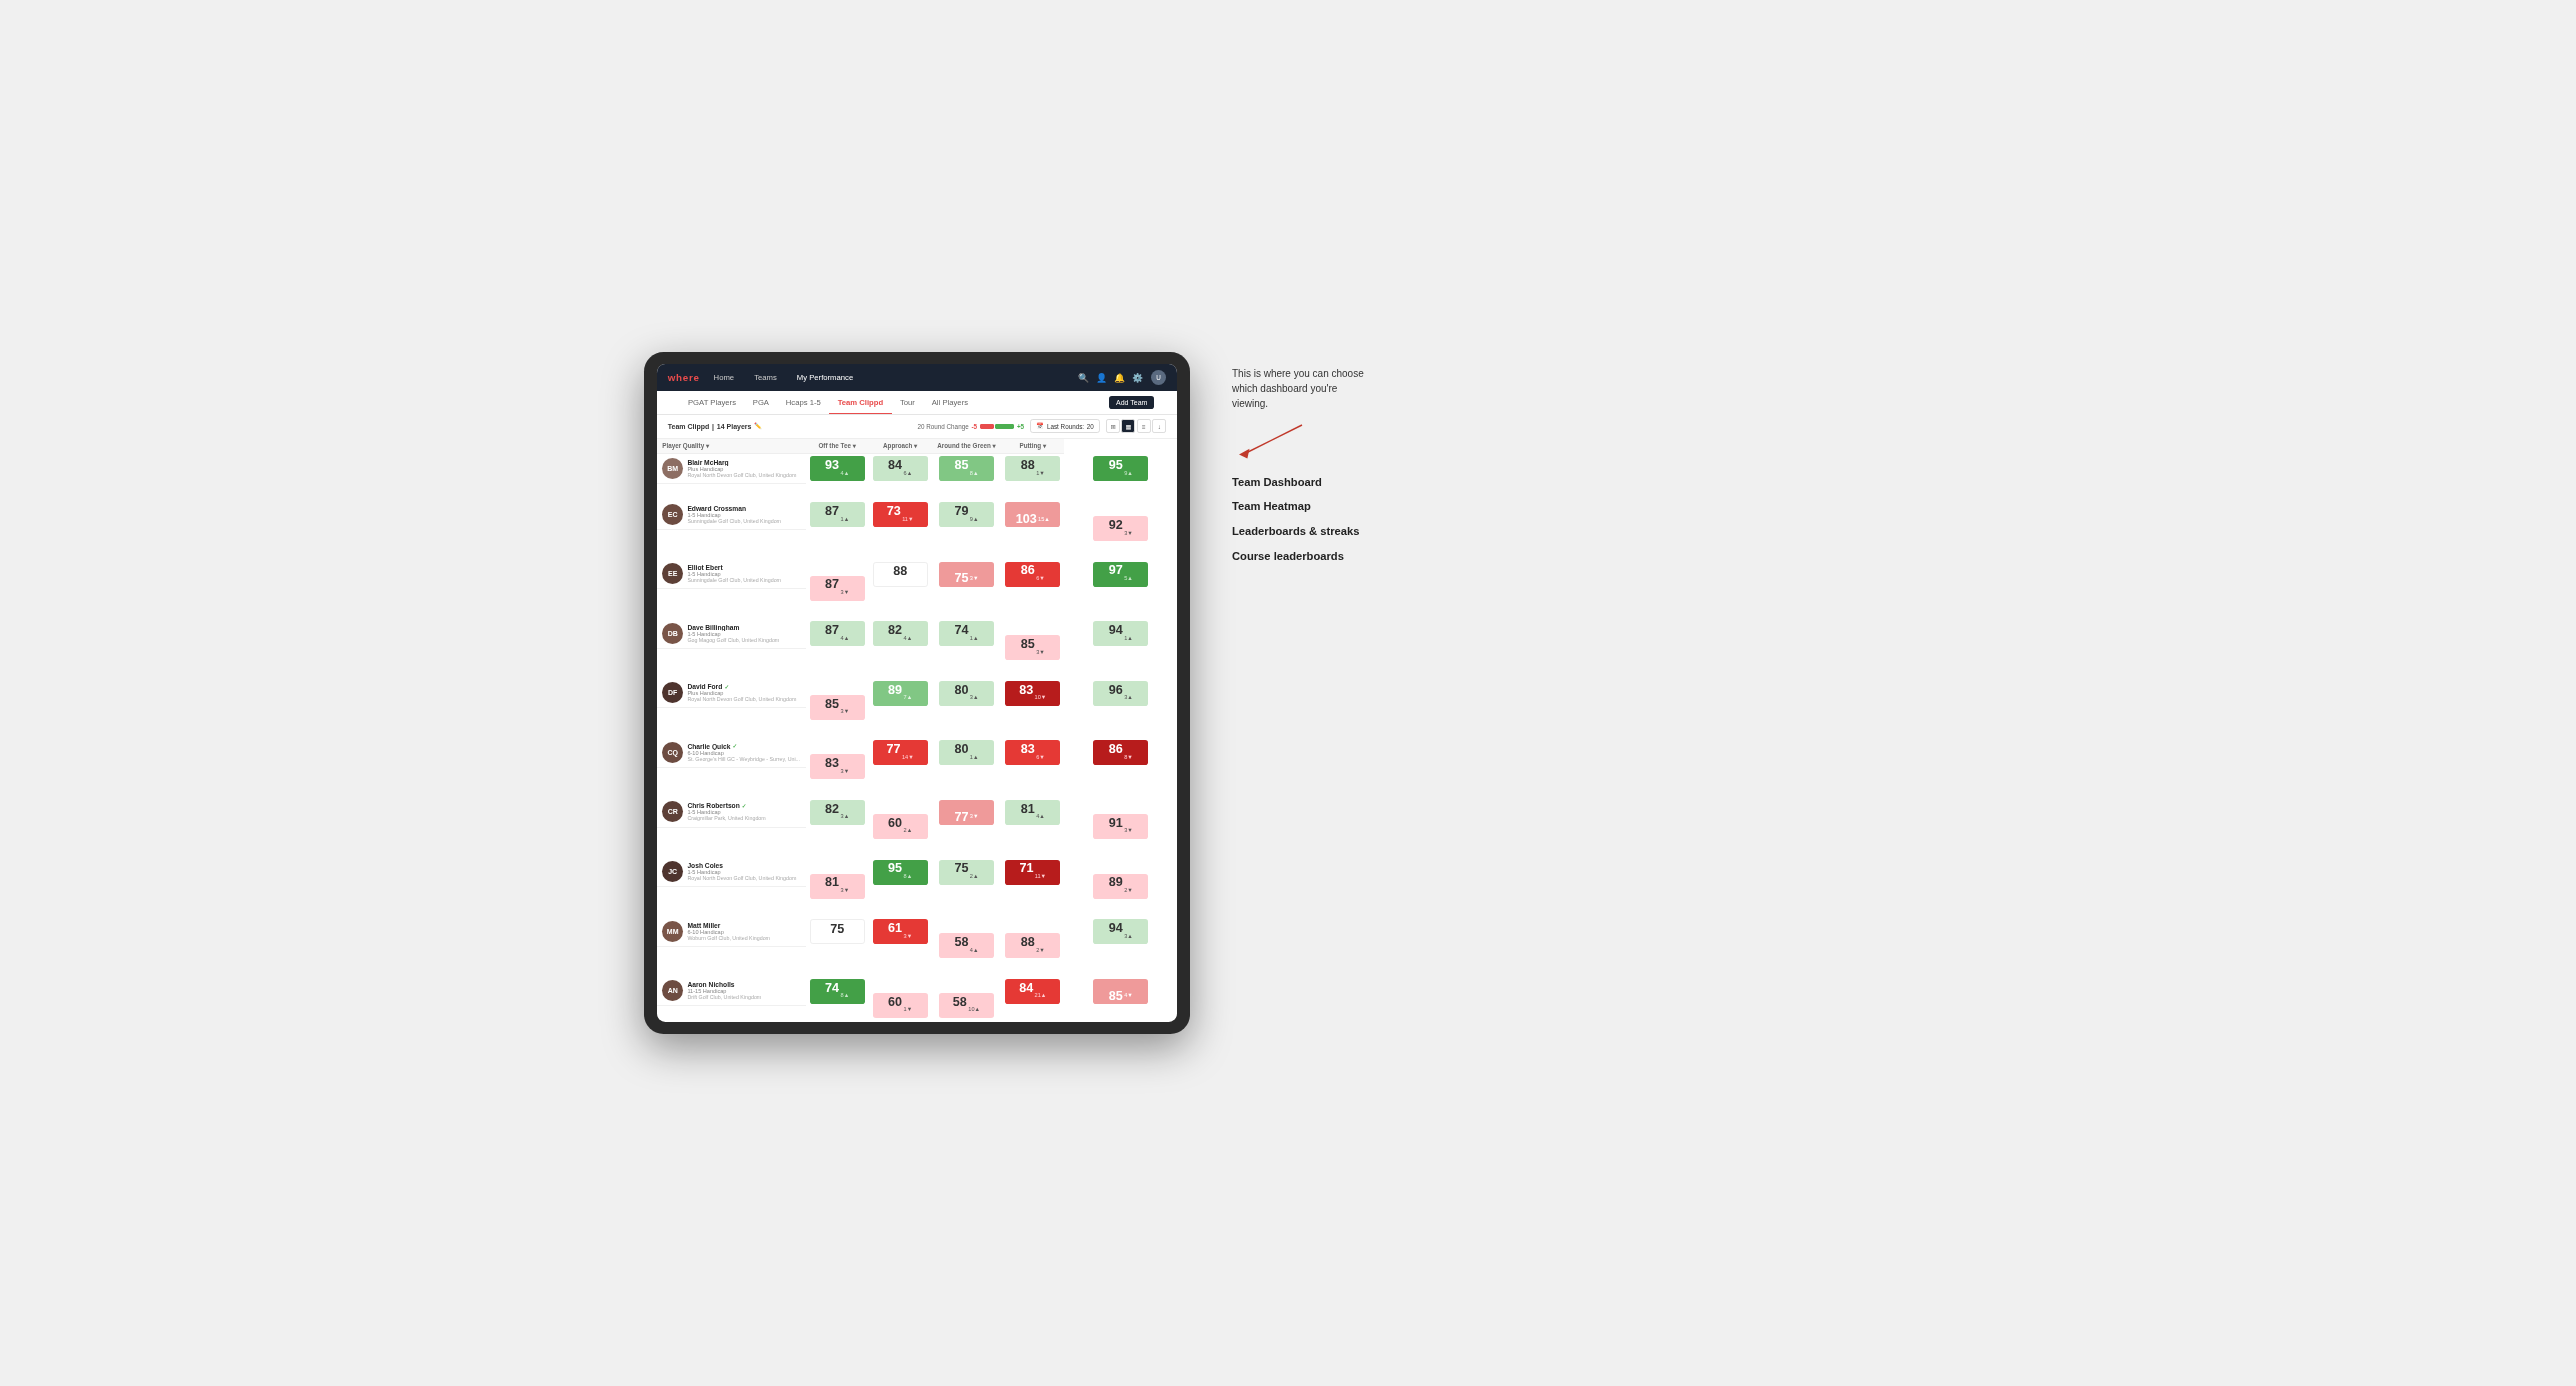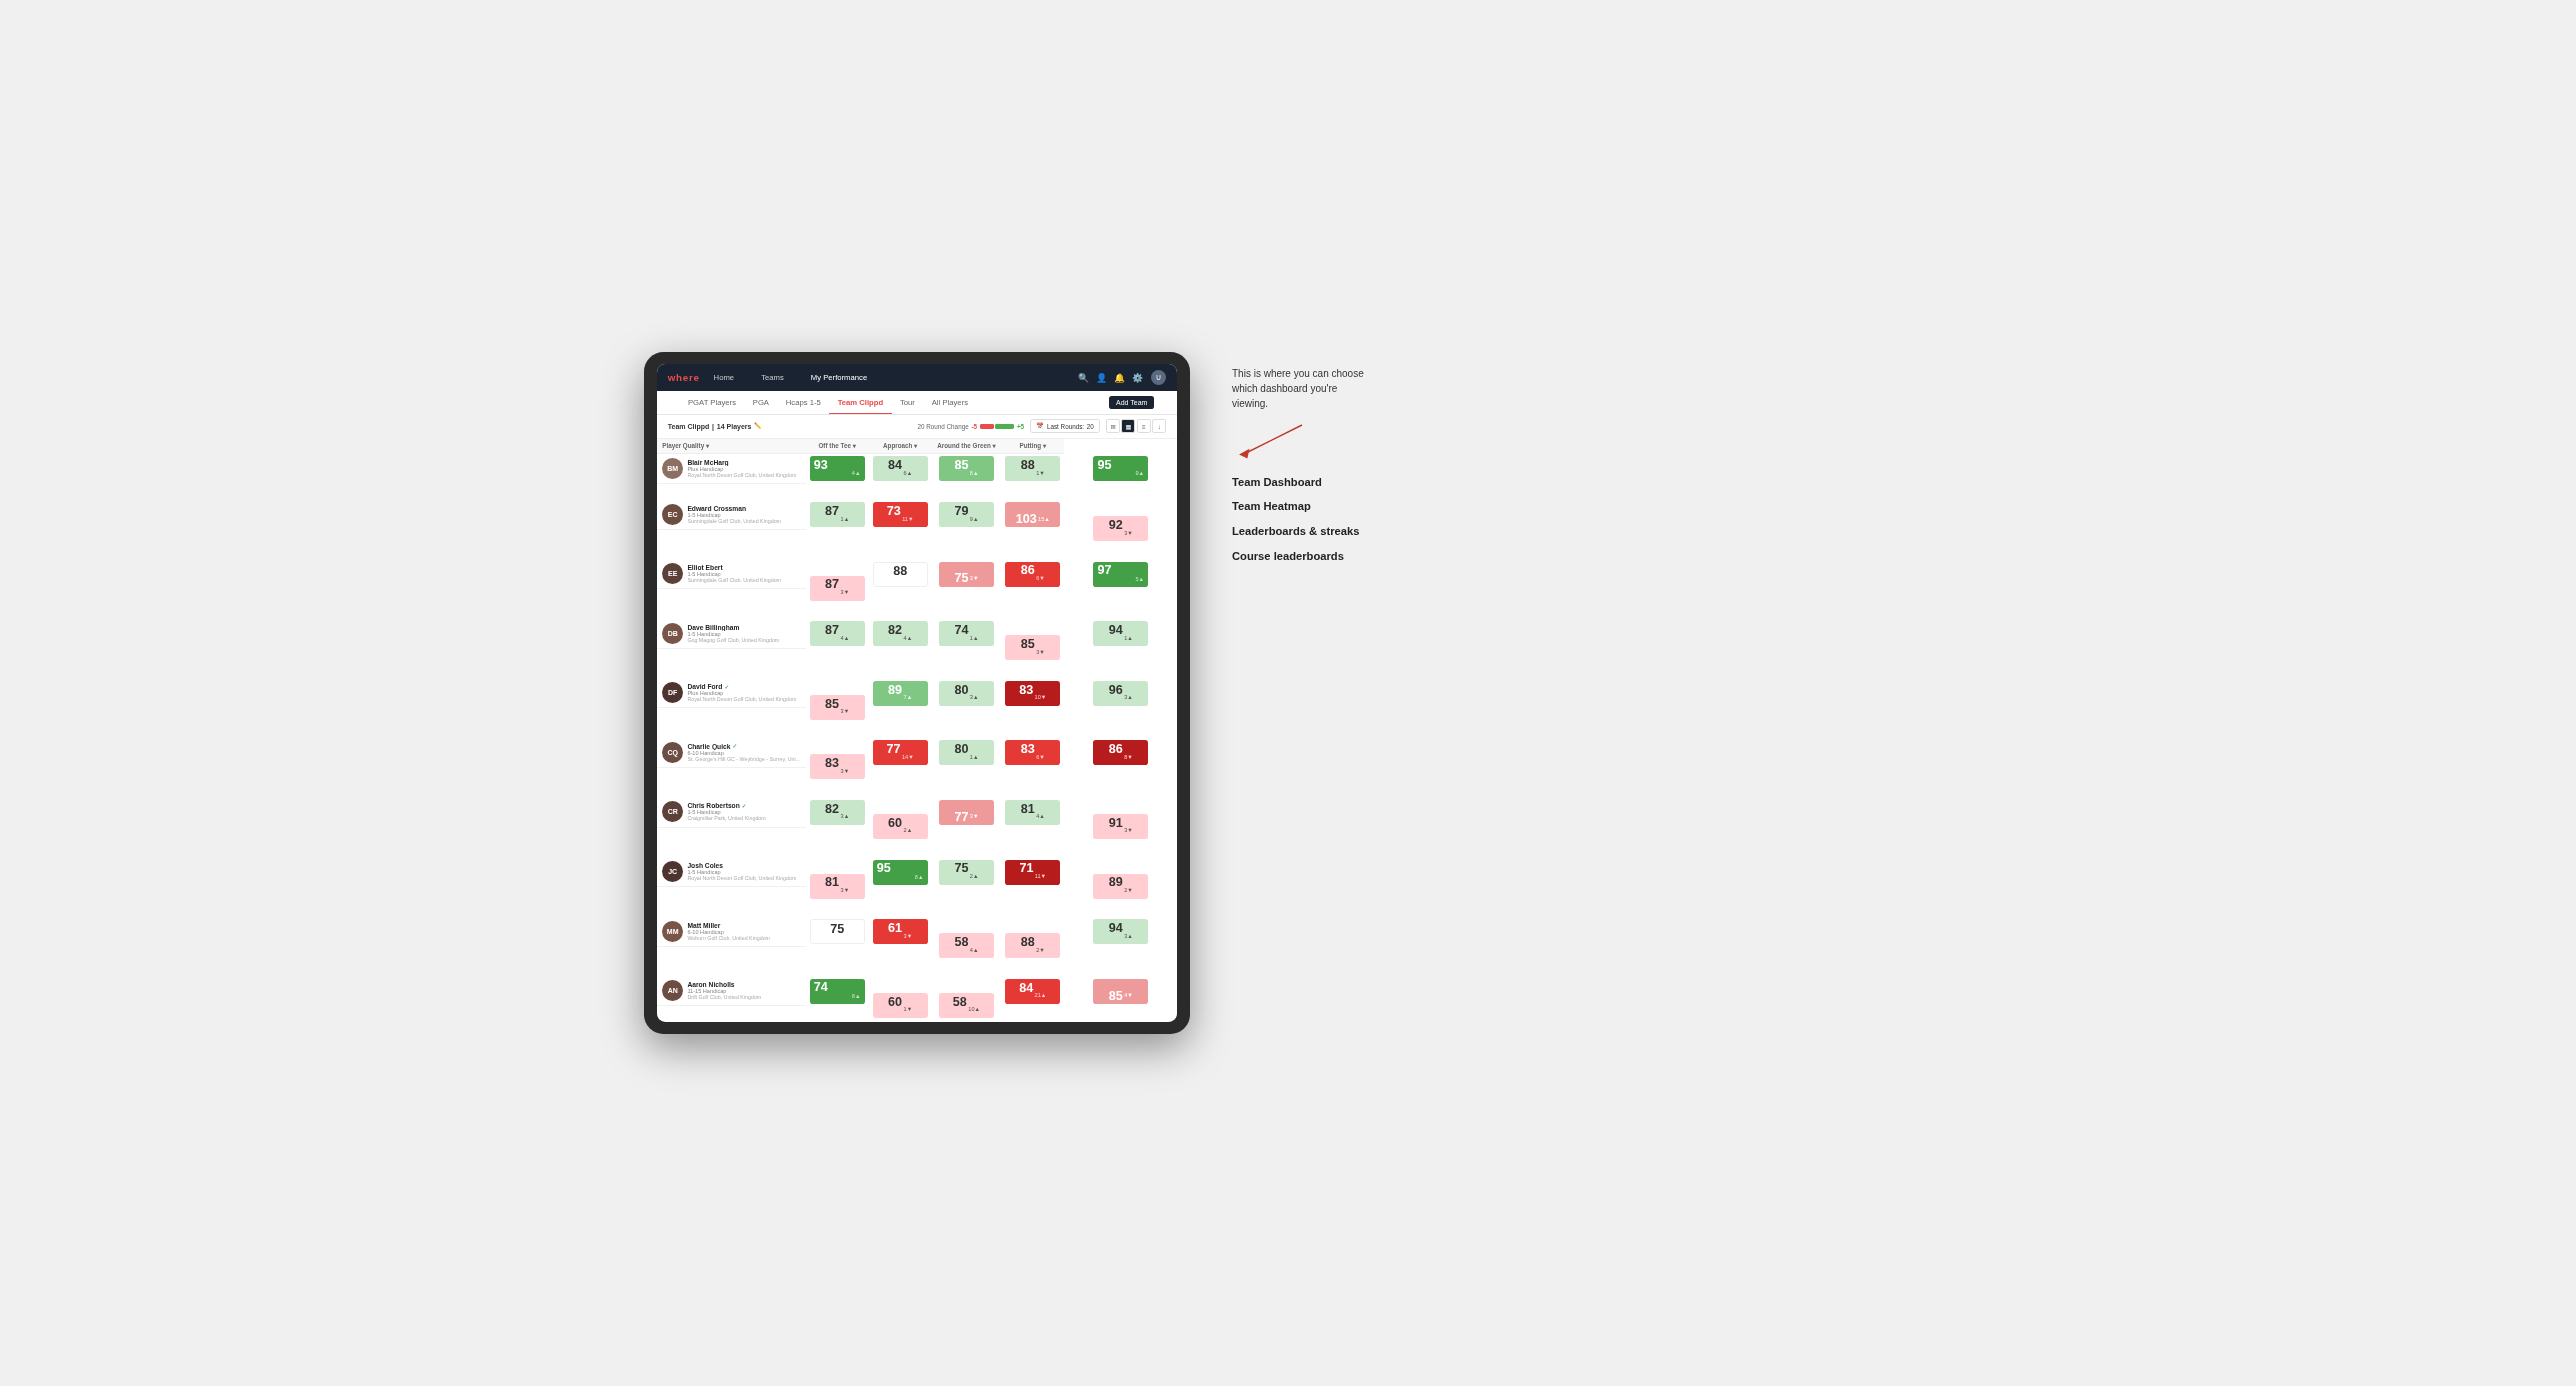--- a/index.html
+++ b/index.html
@@ -50,21 +50,21 @@
 
     .navbar-logo {
       color: #e84c4c;
       font-weight: 700;
       font-size: 9.8px;
       letter-spacing: 0.7px;
     }
 
     .navbar-links {
       display: flex;
-      gap: 27px;
+      gap: 20px;
       flex: 1;
       text-align: right;
     }
 
     .navbar-link {
       color: #ccc;
       font-size: 7.7px;
       cursor: pointer;
       text-decoration: none;
     }
@@ -356,21 +356,21 @@
     }
 
     .score-change {
       font-size: 5.6px;
       margin-left: 1.4px;
       line-height: 1;
       align-self: flex-end;
       margin-bottom: 2.1px;
     }
 
-    .bg-green-med { background: #43a047; color: #fff; flex-direction: column; }
+    .bg-green-med { background: #43a047; color: #fff; }
     .bg-green-med .score-main { color: #fff; }
     .bg-green-med .score-change { color: #c8e6c9; }
 
     .bg-green-light { background: #81c784; color: #fff; }
     .bg-green-light .score-main { color: #fff; }
     .bg-green-light .score-change { color: #e8f5e9; }
 
     .bg-green-pale { background: #c8e6c9; }
     .bg-green-pale .score-main { color: #333; }
     .bg-green-pale .score-change { color: #555; }

